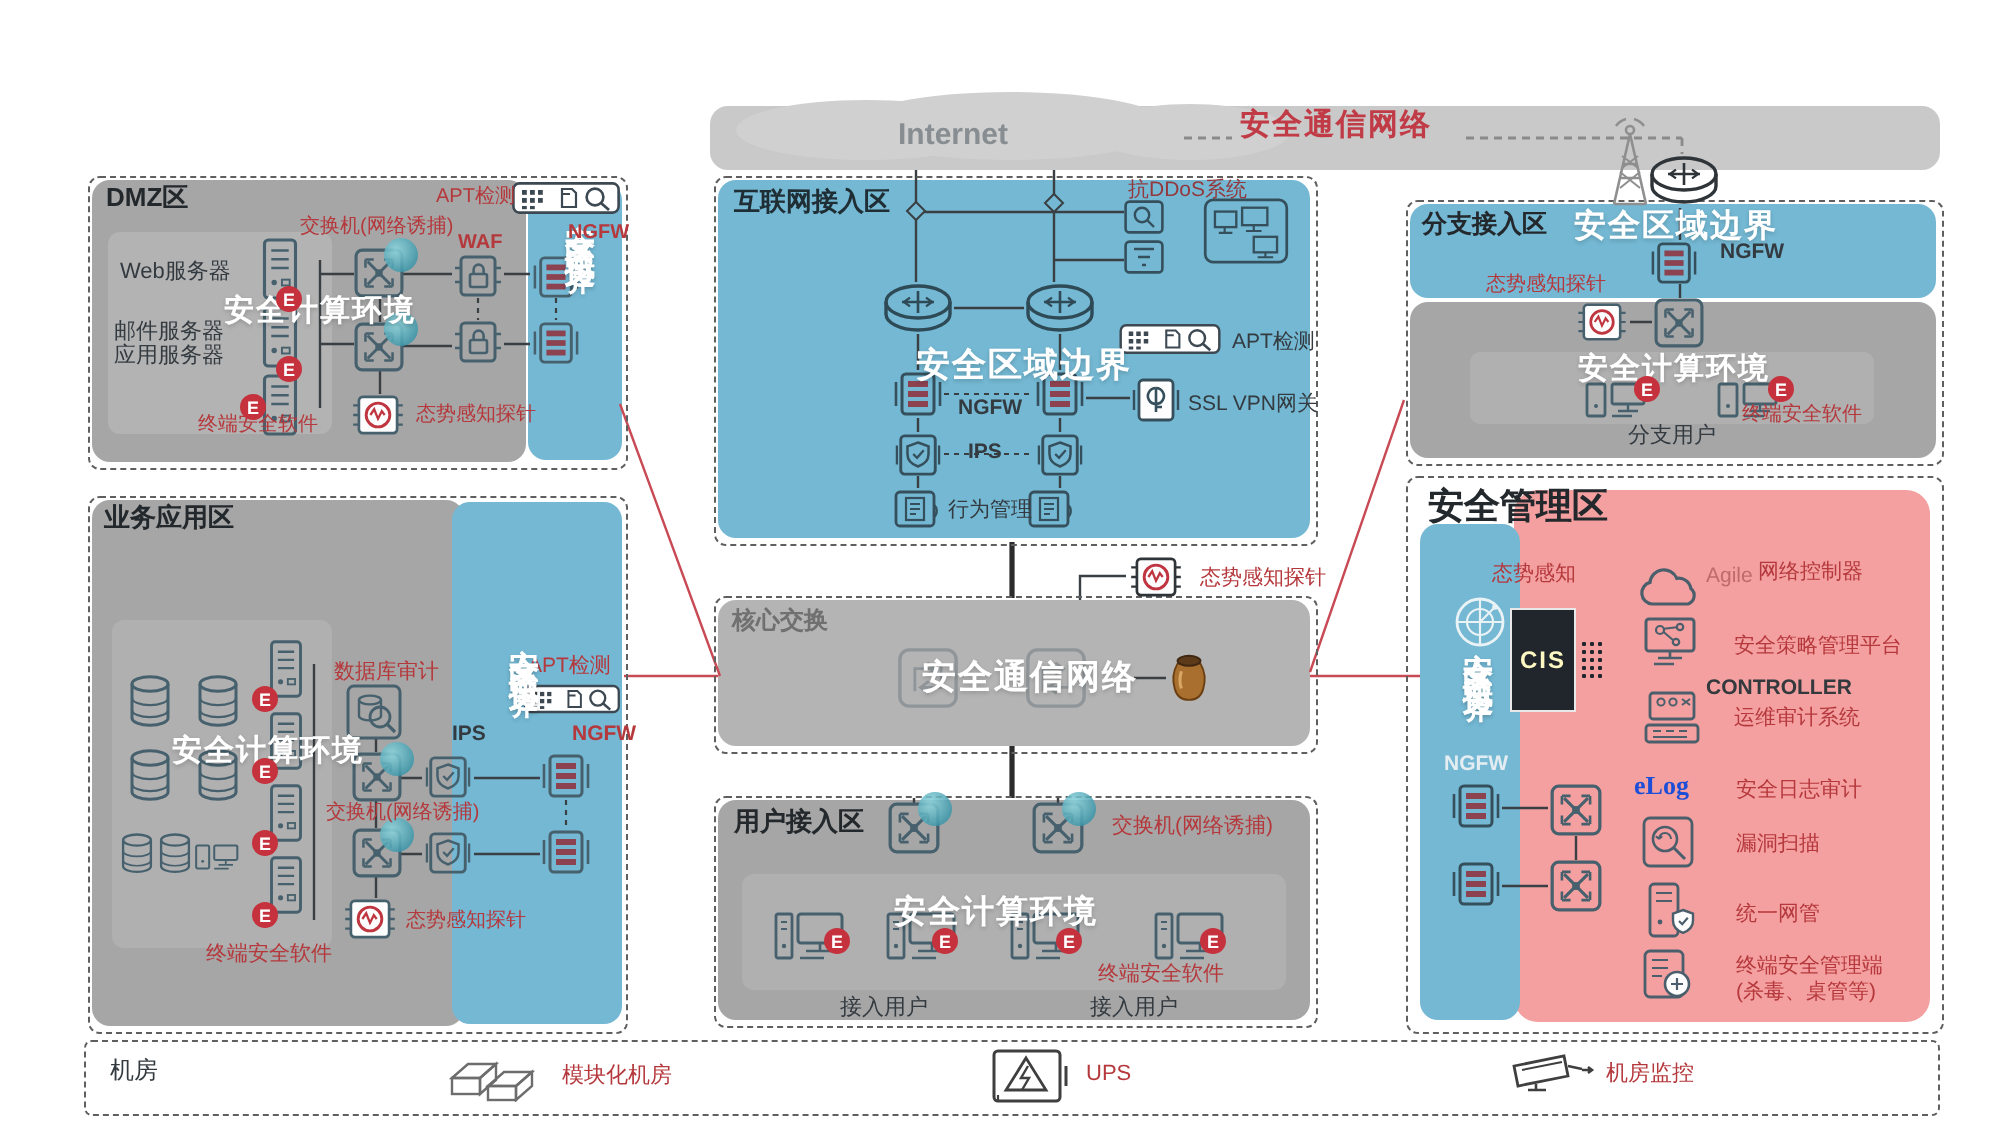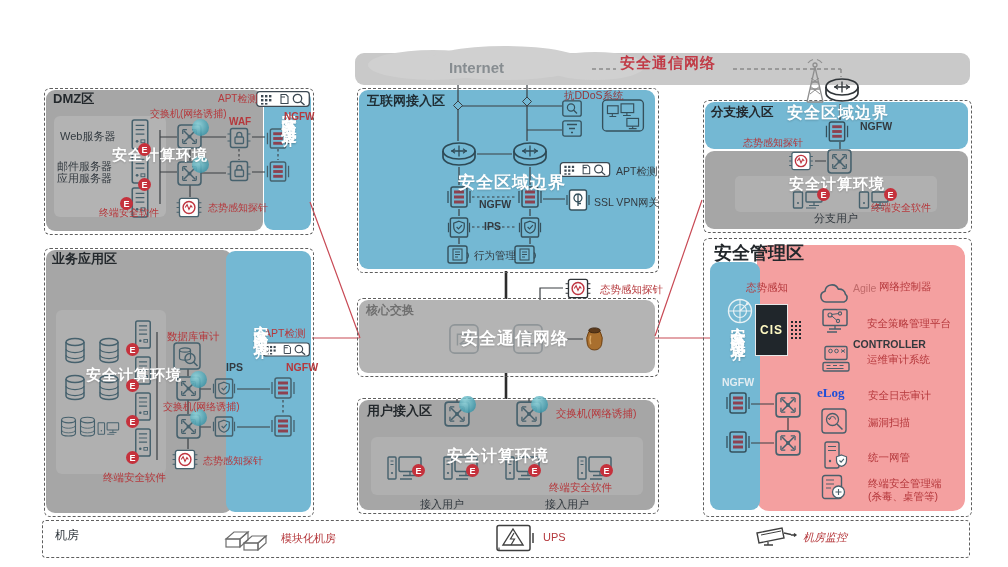--- a/index.html
+++ b/index.html
@@ -614,15 +614,15 @@
       <use href="#sym-modular"></use>
     </svg>
   <span class="lbl red" style="left:281px;top:532px;font-size:11px;">模块化机房</span>
   <svg class="ic" style="left:496px;top:524px;width:40px;height:28px;color:#3f3f3f;">
       <use href="#sym-ups"></use>
     </svg>
   <span class="lbl red" style="left:543px;top:531px;font-size:11px;">UPS</span>
   <svg class="ic" style="left:754px;top:526px;width:46px;height:22px;color:#3f3f3f;">
       <use href="#sym-camera"></use>
     </svg>
-  <span class="lbl red" style="left:803px;top:531px;font-size:11px;font-style:italic;">机房监控</span>
+  <span class="lbl red" style="left:803px;top:531px;font-size:11px;">机房监控</span>
 
 </div>
 
 </body></html>

